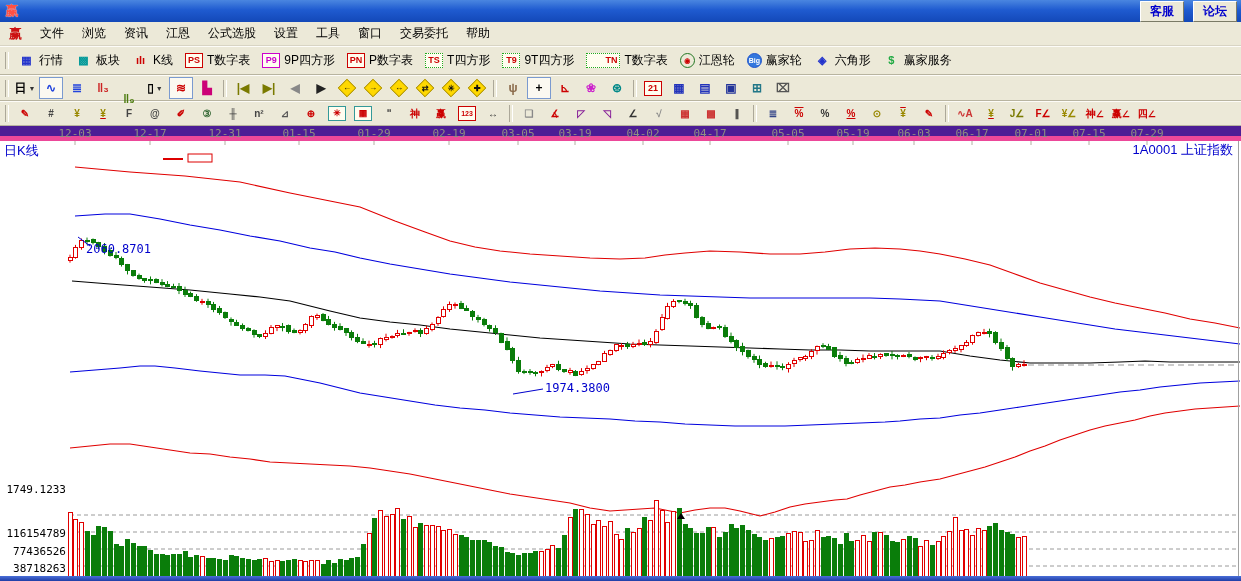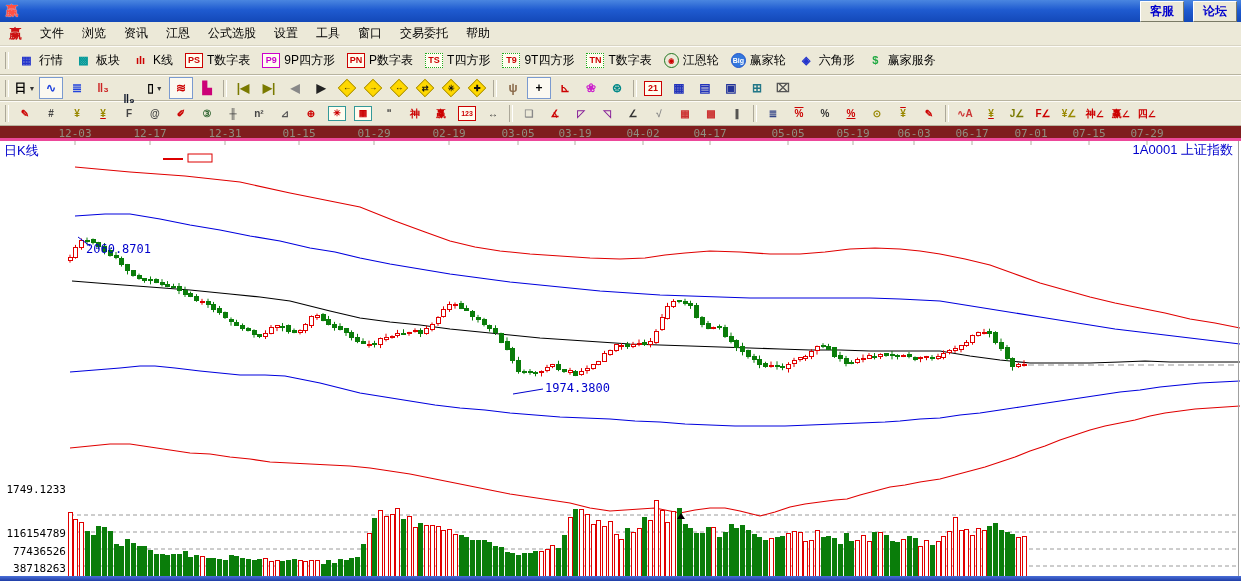--- a/index.html
+++ b/index.html
@@ -40,21 +40,21 @@
   .ibtn.active{background:#fbf9f1;border:1px solid #7a9ad0}
   .ibtn .dd{font-size:7px;color:#333;margin-left:2px}
   .dia{width:14px;height:14px;background:#ffd800;border:1px solid #8a7400;transform:rotate(45deg) scale(.82);
     display:flex;align-items:center;justify-content:center}
   .dia>span{transform:rotate(-45deg);font-size:10px;color:#111;font-weight:bold}
   .g3{font-size:10px}
   .ul{text-decoration:underline;text-decoration-color:#cc0000}
   .ol{text-decoration:overline;text-decoration-color:#cc0000}
 
   
-  .datebar{position:relative;height:15px;background:#7f1d1d;border-bottom:3px solid #ec4899;box-sizing:border-box}
+  .datebar{position:relative;height:15px;background:#4c1d95;border-bottom:5px solid #ec4899;box-sizing:border-box}
   .date{position:absolute;top:1px;transform:translateX(-50%);font-size:11px;color:#8f8f80;
     font-family:"DejaVu Sans Mono",monospace;white-space:nowrap}
 
   
   .chart{position:relative;height:435px;background:#fff}
   .chart svg{position:absolute;left:0;top:0}
   .chart svg text{font-family:"DejaVu Sans Mono",monospace}
   .lbl-kline{position:absolute;left:4px;top:1px;color:#0000cc;font-size:13px}
   .lbl-symbol{position:absolute;right:8px;top:0;color:#0000cc;font-size:13px;white-space:nowrap}
   .ind-row{position:absolute;left:158px;top:0;display:flex;align-items:baseline;gap:6px;white-space:nowrap}
@@ -120,21 +120,21 @@
       </span>
       <span class="tbtn">
         <span class="icon16 iconboxd" style="border-color: rgb(34, 170, 34); color: rgb(204, 0, 0);">TS</span>
         <span>T四方形</span>
       </span>
       <span class="tbtn">
         <span class="icon16 iconboxd" style="border-color: rgb(34, 170, 34); color: rgb(204, 0, 0);">T9</span>
         <span>9T四方形</span>
       </span>
       <span class="tbtn">
-        <span class="icon16 iconboxd" style="border-color: rgb(34, 170, 34); color: rgb(204, 0, 0);">TN</span>
+        <span class="icon16 iconboxd" style="border-color: rgb(34, 170, 34); color: rgb(204, 0, 0); padding-left: 16px;">TN</span>
         <span>T数字表</span>
       </span>
       <span class="tbtn">
         <span class="icon16 iconcirc" style="border-color: rgb(34, 119, 34); color: rgb(204, 0, 0);">◉</span>
         <span>江恩轮</span>
       </span>
       <span class="tbtn">
         <span class="icon16 iconcirc" style="border-color: rgb(34, 85, 204); background: rgb(51, 119, 221); color: rgb(255, 255, 255);">Big</span>
         <span>赢家轮</span>
       </span>
@@ -157,21 +157,21 @@
       <span class="ibtn active">
         <span style="color: rgb(34, 68, 221);">∿</span>
       </span>
       <span class="ibtn">
         <span style="color: rgb(34, 68, 221);">≣</span>
       </span>
       <span class="ibtn">
         <span style="color: rgb(204, 34, 34);">ǁ₃</span>
       </span>
       <span class="ibtn">
-        <span style="color: #0f172a; margin-top: 22px;">ǁ₉</span>
+        <span style="color: #4d7c0f; margin-top: 22px;">ǁ₉</span>
       </span>
       <span class="ibtn">
         <span style="color: rgb(0, 0, 0);">▯</span>
         <span class="dd">▼</span>
       </span>
       <span class="ibtn active">
         <span style="color: rgb(204, 0, 0);">≋</span>
       </span>
       <span class="ibtn">
         <span style="color: rgb(204, 0, 119);">▙</span>

